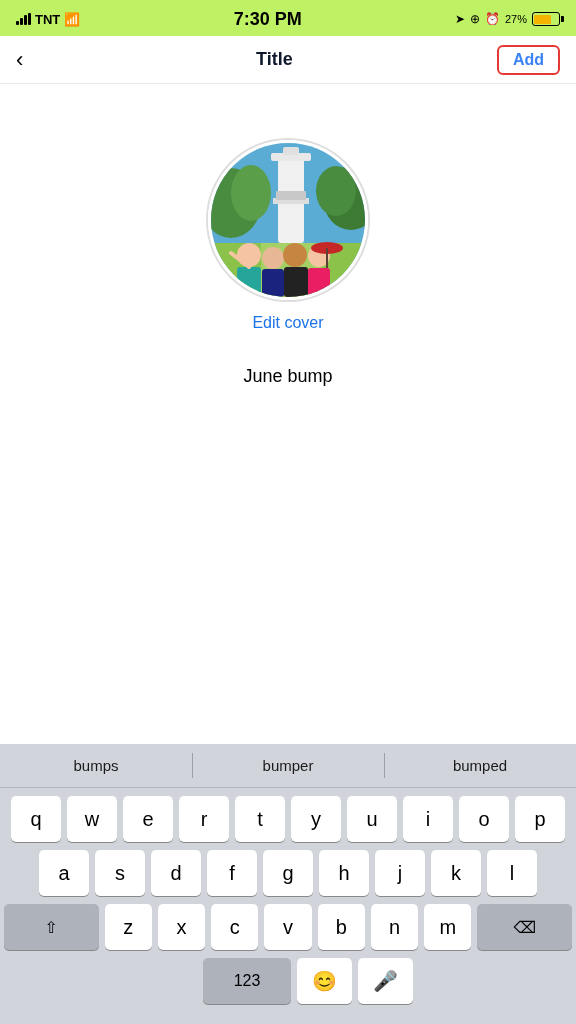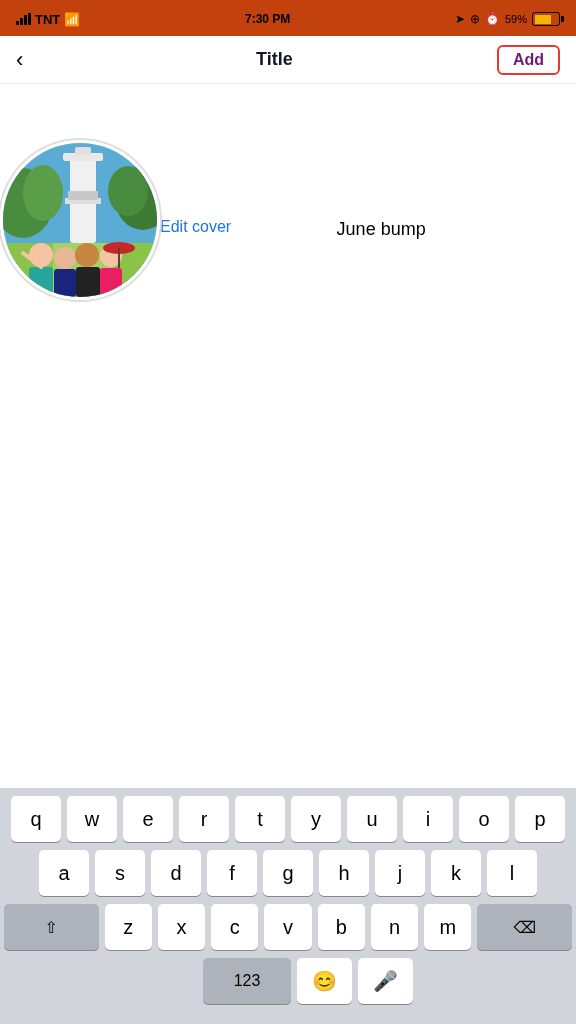--- a/index.html
+++ b/index.html
@@ -13,31 +13,31 @@
       position: relative;
     }
 
     
     .status-bar {
       display: flex;
       justify-content: space-between;
       align-items: center;
       padding: 6px 16px 4px 16px;
       height: 36px;
-      background: #c2410c;
+      background: #bef264;
     }
     .status-left {
       display: flex;
       align-items: center;
       gap: 4px;
       font-size: 13px;
       font-weight: 600;
     }
     .status-center {
-      font-size: 12px;
+      font-size: 18px;
       font-weight: 600;
     }
     .status-right {
       display: flex;
       align-items: center;
       gap: 5px;
       font-size: 12px;
     }
     .signal-bars {
       display: flex;
@@ -113,29 +113,29 @@
       font-size: 18px;
       font-weight: 700;
       color: #0f172a;
     }
     .nav-add-btn {
       border: 2px solid #e53935;
       border-radius: 6px;
       padding: 4px 14px;
       font-size: 16px;
       font-weight: 600;
-      color: #701a75;
+      color: #3b82f6;
       background: #fff;
       cursor: pointer;
     }
 
     
     .main-content {
       display: flex;
-      flex-direction: row;
+      flex-direction: column;
       align-items: center;
       padding-top: 56px;
       background: #fff;
     }
 
     
     .cover-photo-wrapper {
       width: 160px;
       height: 160px;
       border-radius: 50%;
@@ -150,21 +150,21 @@
       margin-top: 14px;
       font-size: 16px;
       color: #1a73e8;
       cursor: pointer;
       background: none;
       border: none;
     }
 
     
     .album-title-input {
-      margin-top: 18px;
+      margin-top: 34px;
       font-size: 18px;
       font-weight: 500;
       color: #000;
       text-align: center;
       border: none;
       outline: none;
       width: 300px;
       background: transparent;
     }
 
@@ -288,21 +288,21 @@
       <span style="height:12px"></span>
     </div>
     <span>TNT</span>
     <span class="wifi-icon">📶</span>
   </div>
   <div class="status-center">7:30 PM</div>
   <div class="status-right">
     <span style="font-size:12px">➤</span>
     <span style="font-size:12px">⊕</span>
     <span style="font-size:12px">⏰</span>
-    <span class="battery-pct">59%</span>
+    <span class="battery-pct">27%</span>
     <div class="battery-wrapper">
       <div class="battery">
         <div class="battery-fill"></div>
       </div>
     </div>
   </div>
 </div>
 
 <div class="nav-bar">
   <div class="nav-back">‹</div>
@@ -352,20 +352,25 @@
     </svg>
   </div>
 
   <button class="edit-cover-btn">Edit cover</button>
 
   <input class="album-title-input" type="text" value="June bump" style="">
 </div>
 
 <div class="keyboard">
 
+  <div class="suggestions-bar">
+    <div class="suggestion-item">bumps</div>
+    <div class="suggestion-item">bumper</div>
+    <div class="suggestion-item">bumped</div>
+  </div>
 
   <div class="keys-area">
 
     <div class="key-row">
       <div class="key">q</div>
       <div class="key">w</div>
       <div class="key">e</div>
       <div class="key">r</div>
       <div class="key">t</div>
       <div class="key">y</div>

